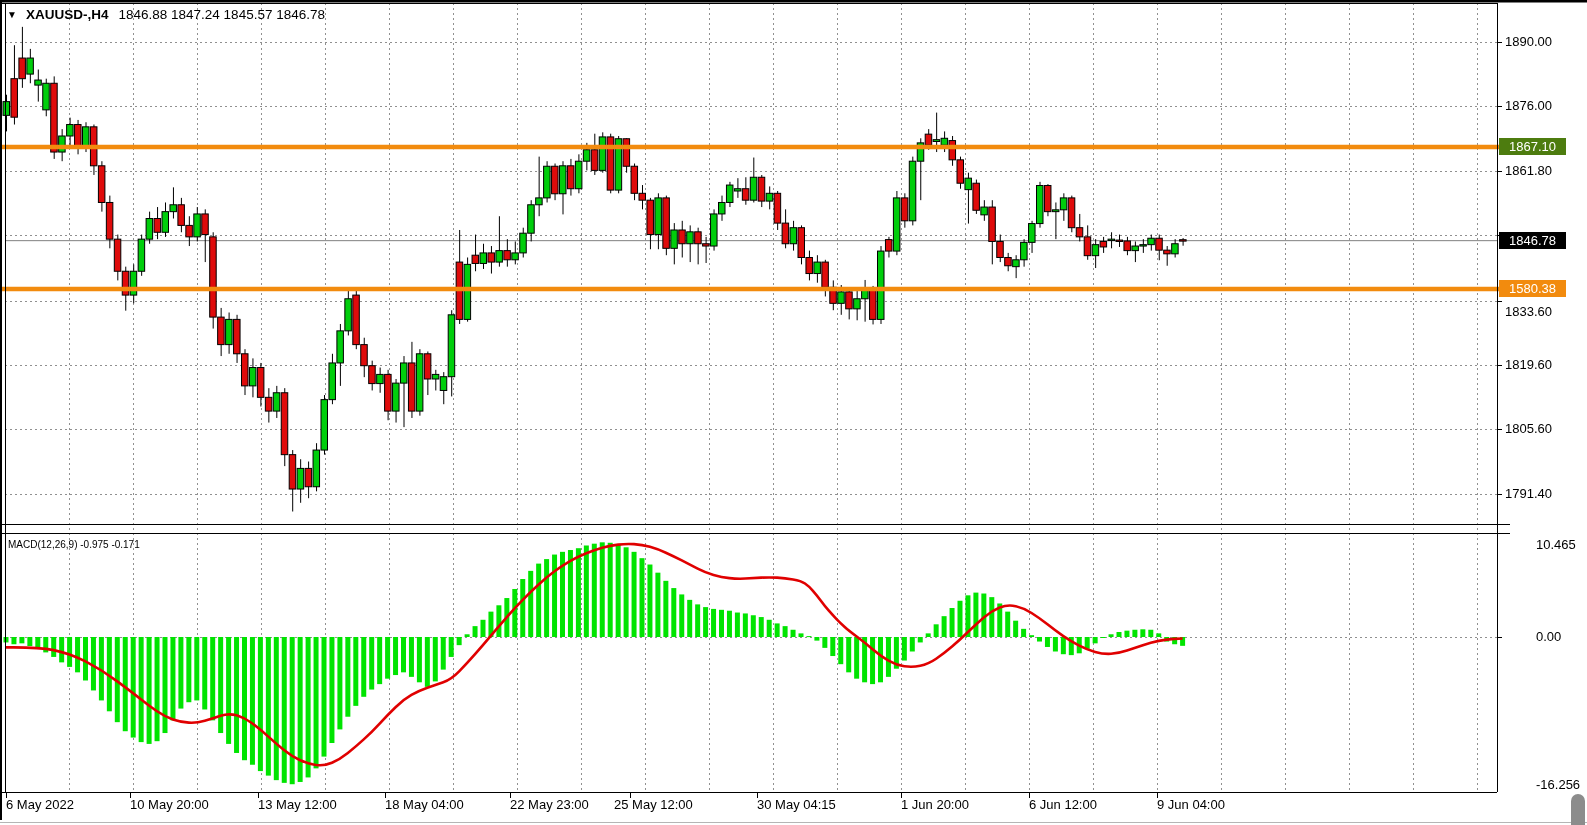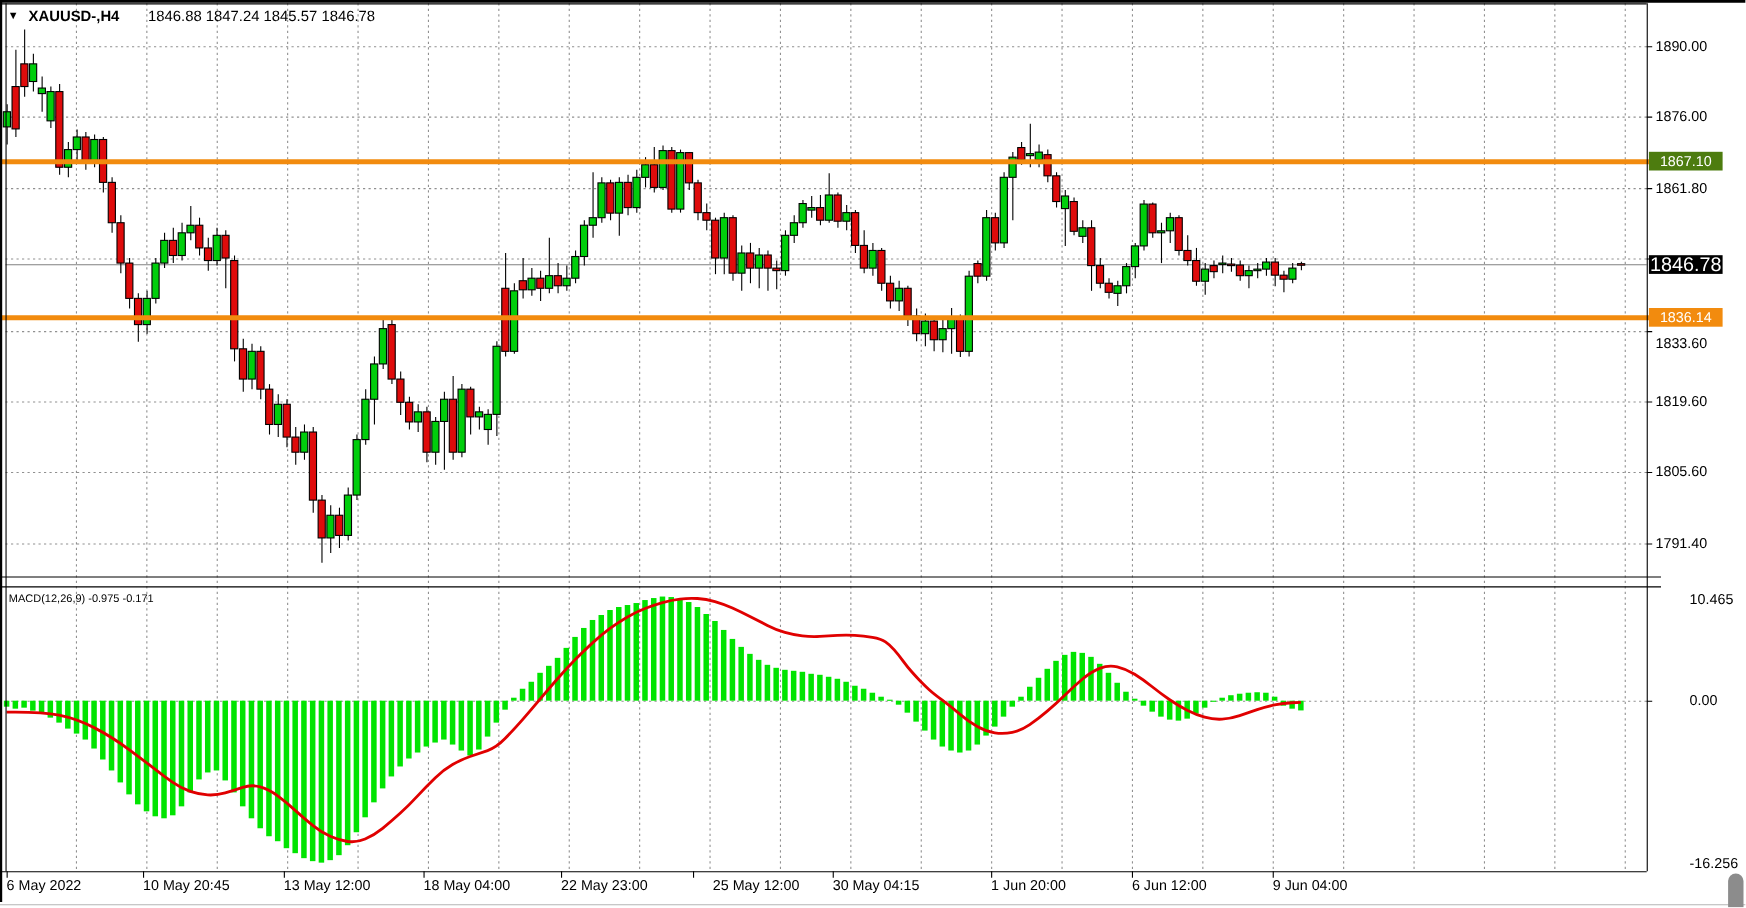--- a/index.html
+++ b/index.html
@@ -1,25 +1,25 @@
 <!DOCTYPE html>
 <html><head>
 <meta charset="utf-8">
 <style>
   html,body{margin:0;padding:0;background:#fff;}
   #app{position:relative;width:1587px;height:825px;background:#fff;overflow:hidden;
        font-family:"Liberation Sans",sans-serif;font-size:13px;color:#000;}
   .lbl{position:absolute;white-space:nowrap;line-height:16px;}
   #title{left:26px;top:7px;font-size:13.5px;}
-  #title b{font-weight:600;margin-right:26px;}
+  #title b{font-weight:600;margin-right:10px;}
   #collapse{left:7px;top:7px;font-size:10px;}
   #macdlbl{left:8px;top:537px;font-size:10px;}
   .tick-right{left:1536px;}
   .tag{position:absolute;left:1499px;width:67px;height:17px;color:#fff;
-       text-align:center;line-height:17px;font-size:18px;}
+       text-align:center;line-height:17px;font-size:13px;}
   #scrollthumb{position:absolute;left:1571px;top:794px;width:14px;height:31px;
        background:#8c8c8c;border-radius:7px 7px 0 0;}
   svg{position:absolute;left:0;top:0;}
 </style>
 </head>
 <body>
 
 <div id="app">
   <svg id="plot" width="1587" height="825">
       <line stroke="#909090" stroke-width="1" stroke-dasharray="2 3" x1="69.5" y1="3" x2="69.5" y2="792"></line>
@@ -548,24 +548,24 @@
 
   <div id="scrollthumb"></div>
 <div class="lbl" style="left: 1505px; top: 34px;">1890.00</div>
     <div class="lbl" style="left: 1505px; top: 98.19px;">1876.00</div>
     <div class="lbl" style="left: 1505px; top: 163.297px;">1861.80</div>
     <div class="lbl" style="left: 1505px; top: 304px;">1833.60</div>
     <div class="lbl" style="left: 1505px; top: 356.784px;">1819.60</div>
     <div class="lbl" style="left: 1505px; top: 420.974px;">1805.60</div>
     <div class="lbl" style="left: 1505px; top: 486.081px;">1791.40</div>
     <div class="lbl" style="left: 1499px; top: 138.496px; width: 67px; height: 17px; background: #4d7c0f; color: rgb(255, 255, 255); text-align: center; line-height: 17px;">1867.10</div>
-    <div class="lbl" style="left: 1499px; top: 280.448px; width: 67px; height: 17px; background: rgb(242, 139, 14); color: rgb(255, 255, 255); text-align: center; line-height: 17px;">1836.14</div>
+    <div class="lbl" style="left: 1499px; top: 280.448px; width: 67px; height: 17px; background: rgb(242, 139, 14); color: rgb(255, 255, 255); text-align: center; line-height: 17px;">1580.38</div>
     <div class="lbl" style="left: 6px; top: 797px;">6 May 2022</div>
-    <div class="lbl" style="left: 130px; top: 797px;">10 May 20:45</div>
+    <div class="lbl" style="left: 130px; top: 797px;">10 May 20:00</div>
     <div class="lbl" style="left: 258px; top: 797px;">13 May 12:00</div>
     <div class="lbl" style="left: 385px; top: 797px;">18 May 04:00</div>
     <div class="lbl" style="left: 510px; top: 797px;">22 May 23:00</div>
-    <div class="lbl" style="left: 648px; top: 797px;">25 May 12:00</div>
+    <div class="lbl" style="left: 614px; top: 797px;">25 May 12:00</div>
     <div class="lbl" style="left: 757px; top: 797px;">30 May 04:15</div>
     <div class="lbl" style="left: 901px; top: 797px;">1 Jun 20:00</div>
     <div class="lbl" style="left: 1029px; top: 797px;">6 Jun 12:00</div>
     <div class="lbl" style="left: 1157px; top: 797px;">9 Jun 04:00</div>
   </div>
 
 </body></html>

